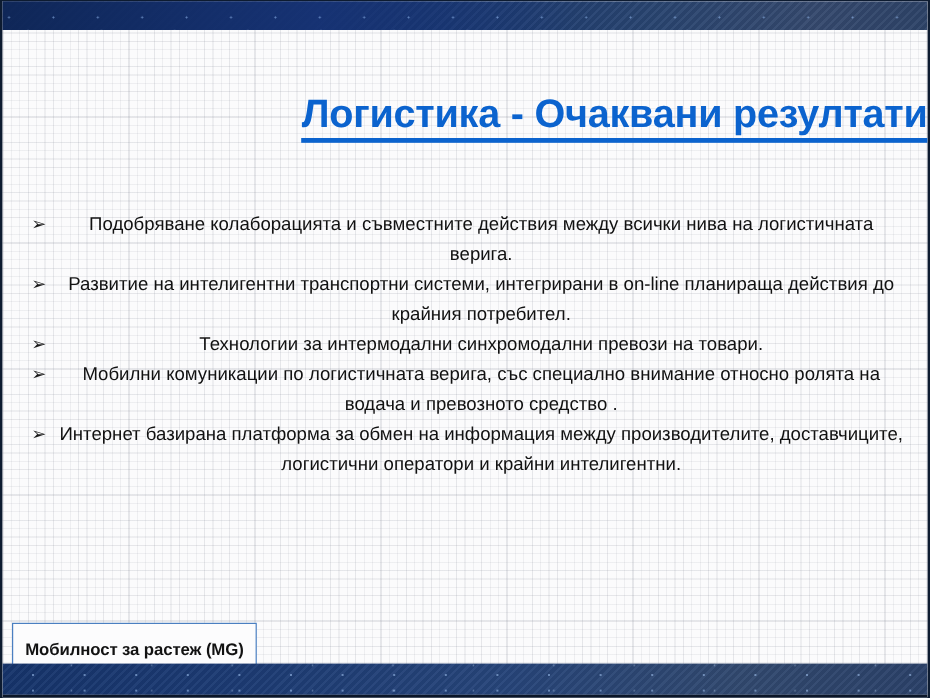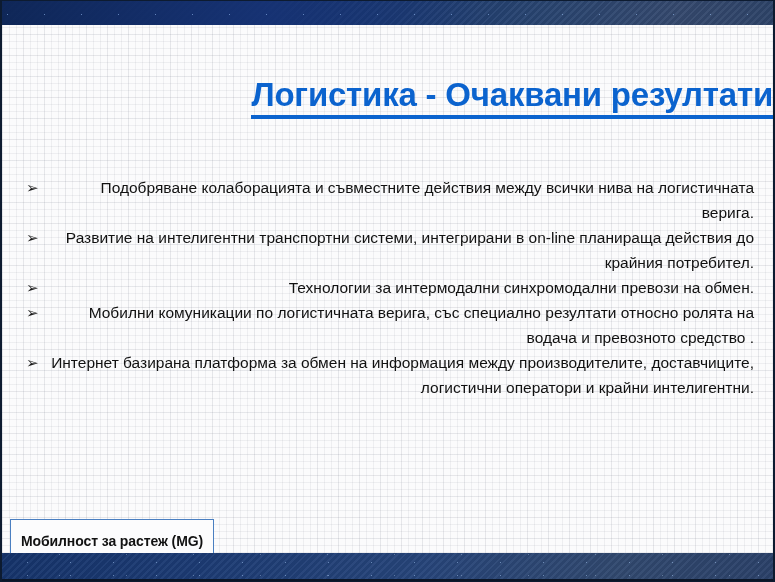--- a/index.html
+++ b/index.html
@@ -158,21 +158,21 @@
     color: #1a1a1a;
     text-align: left;
     padding-left: 2px;
     box-sizing: border-box;
   }
   .bullet-text {
     flex: 1 1 auto;
     font-size: 15.5px;
     line-height: 25px;
     color: #111111;
-    text-align: right;
+    text-align: center;
   }
 
   
   .footer-badge {
     position: absolute;
     left: 8px;
     top: 518px;
     height: 44px;
     box-sizing: border-box;
     display: flex;
@@ -210,26 +210,26 @@
       <span class="bullet-text">Подобряване колаборацията и съвместните действия между всички нива на логистичната верига.</span>
     </div>
 
     <div class="bullet-row">
       <span class="bullet-marker">➢</span>
       <span class="bullet-text">Развитие на интелигентни транспортни системи, интегрирани в on-line планираща действия до крайния потребител.</span>
     </div>
 
     <div class="bullet-row">
       <span class="bullet-marker">➢</span>
-      <span class="bullet-text">Технологии за интермодални синхромодални превози на обмен.</span>
-    </div>
-
-    <div class="bullet-row">
-      <span class="bullet-marker">➢</span>
-      <span class="bullet-text">Мобилни комуникации по логистичната верига, със специално резултати относно ролята на водача и превозното средство .</span>
+      <span class="bullet-text">Технологии за интермодални синхромодални превози на товари.</span>
+    </div>
+
+    <div class="bullet-row">
+      <span class="bullet-marker">➢</span>
+      <span class="bullet-text">Мобилни комуникации по логистичната верига, със специално внимание относно ролята на водача и превозното средство .</span>
     </div>
 
     <div class="bullet-row">
       <span class="bullet-marker">➢</span>
       <span class="bullet-text">Интернет базирана платформа за обмен на информация между производителите, доставчиците, логистични оператори и крайни интелигентни.</span>
     </div>
 
   </div>
 
   <div class="footer-badge">

